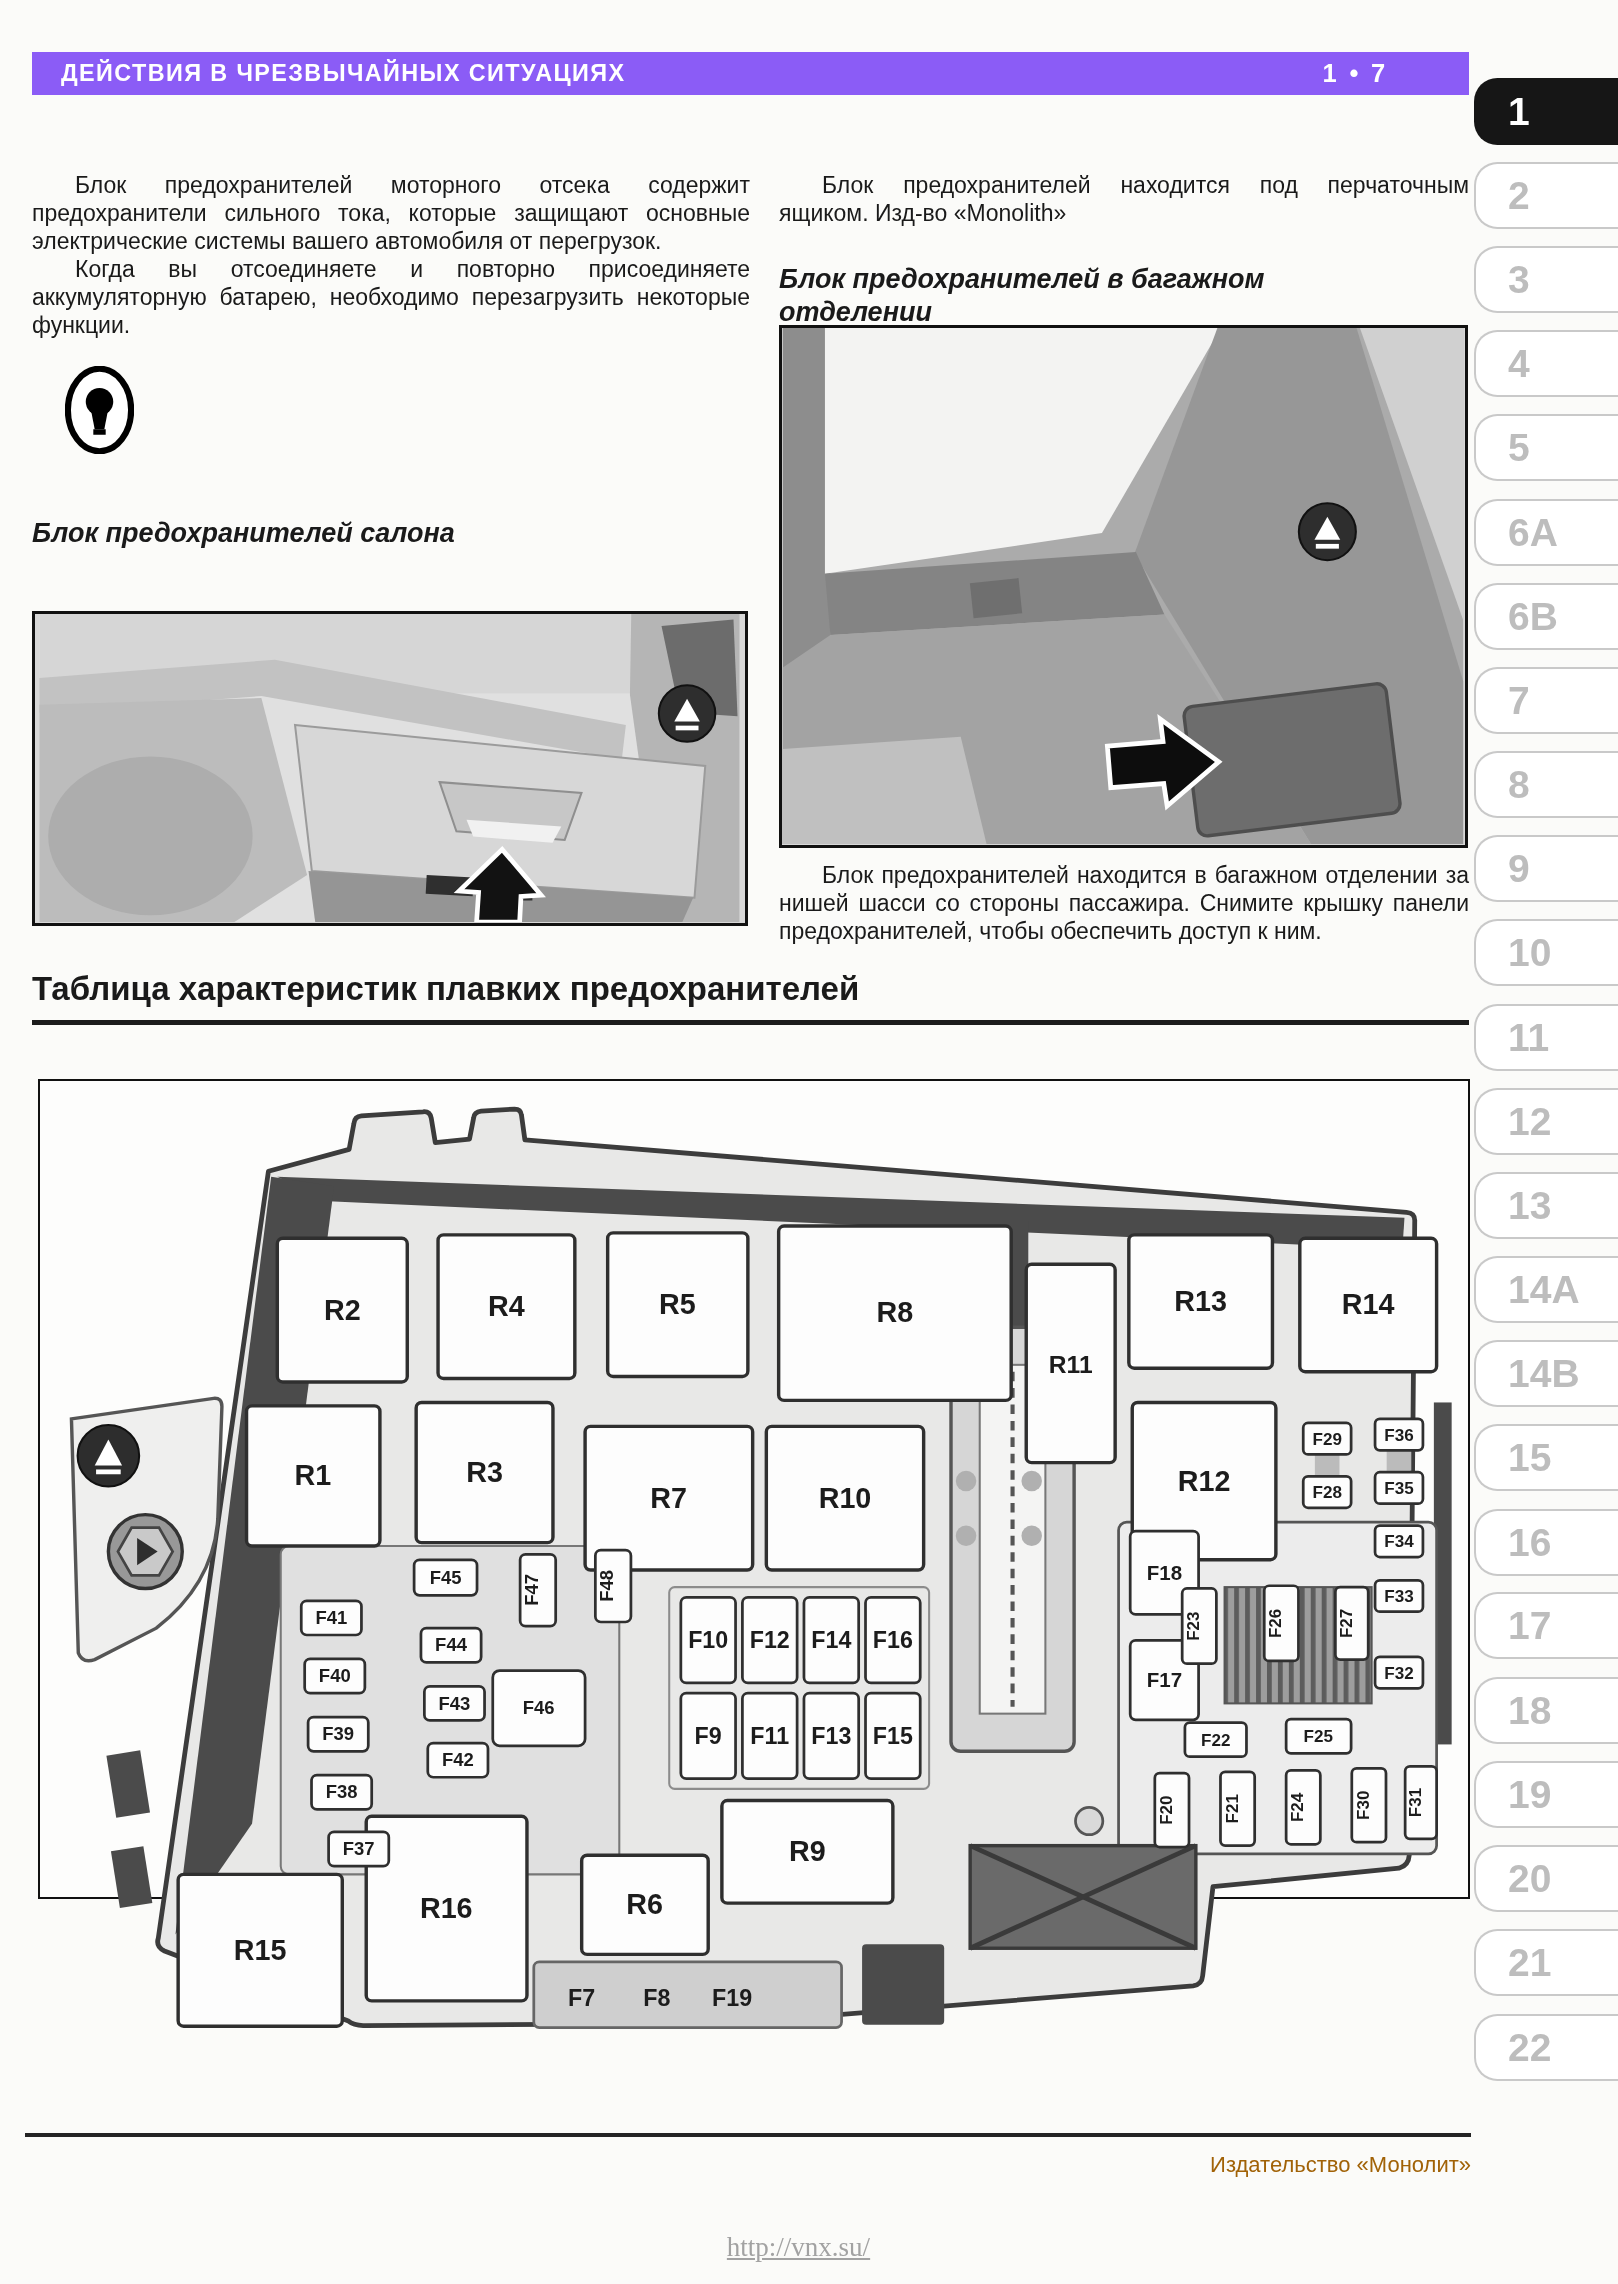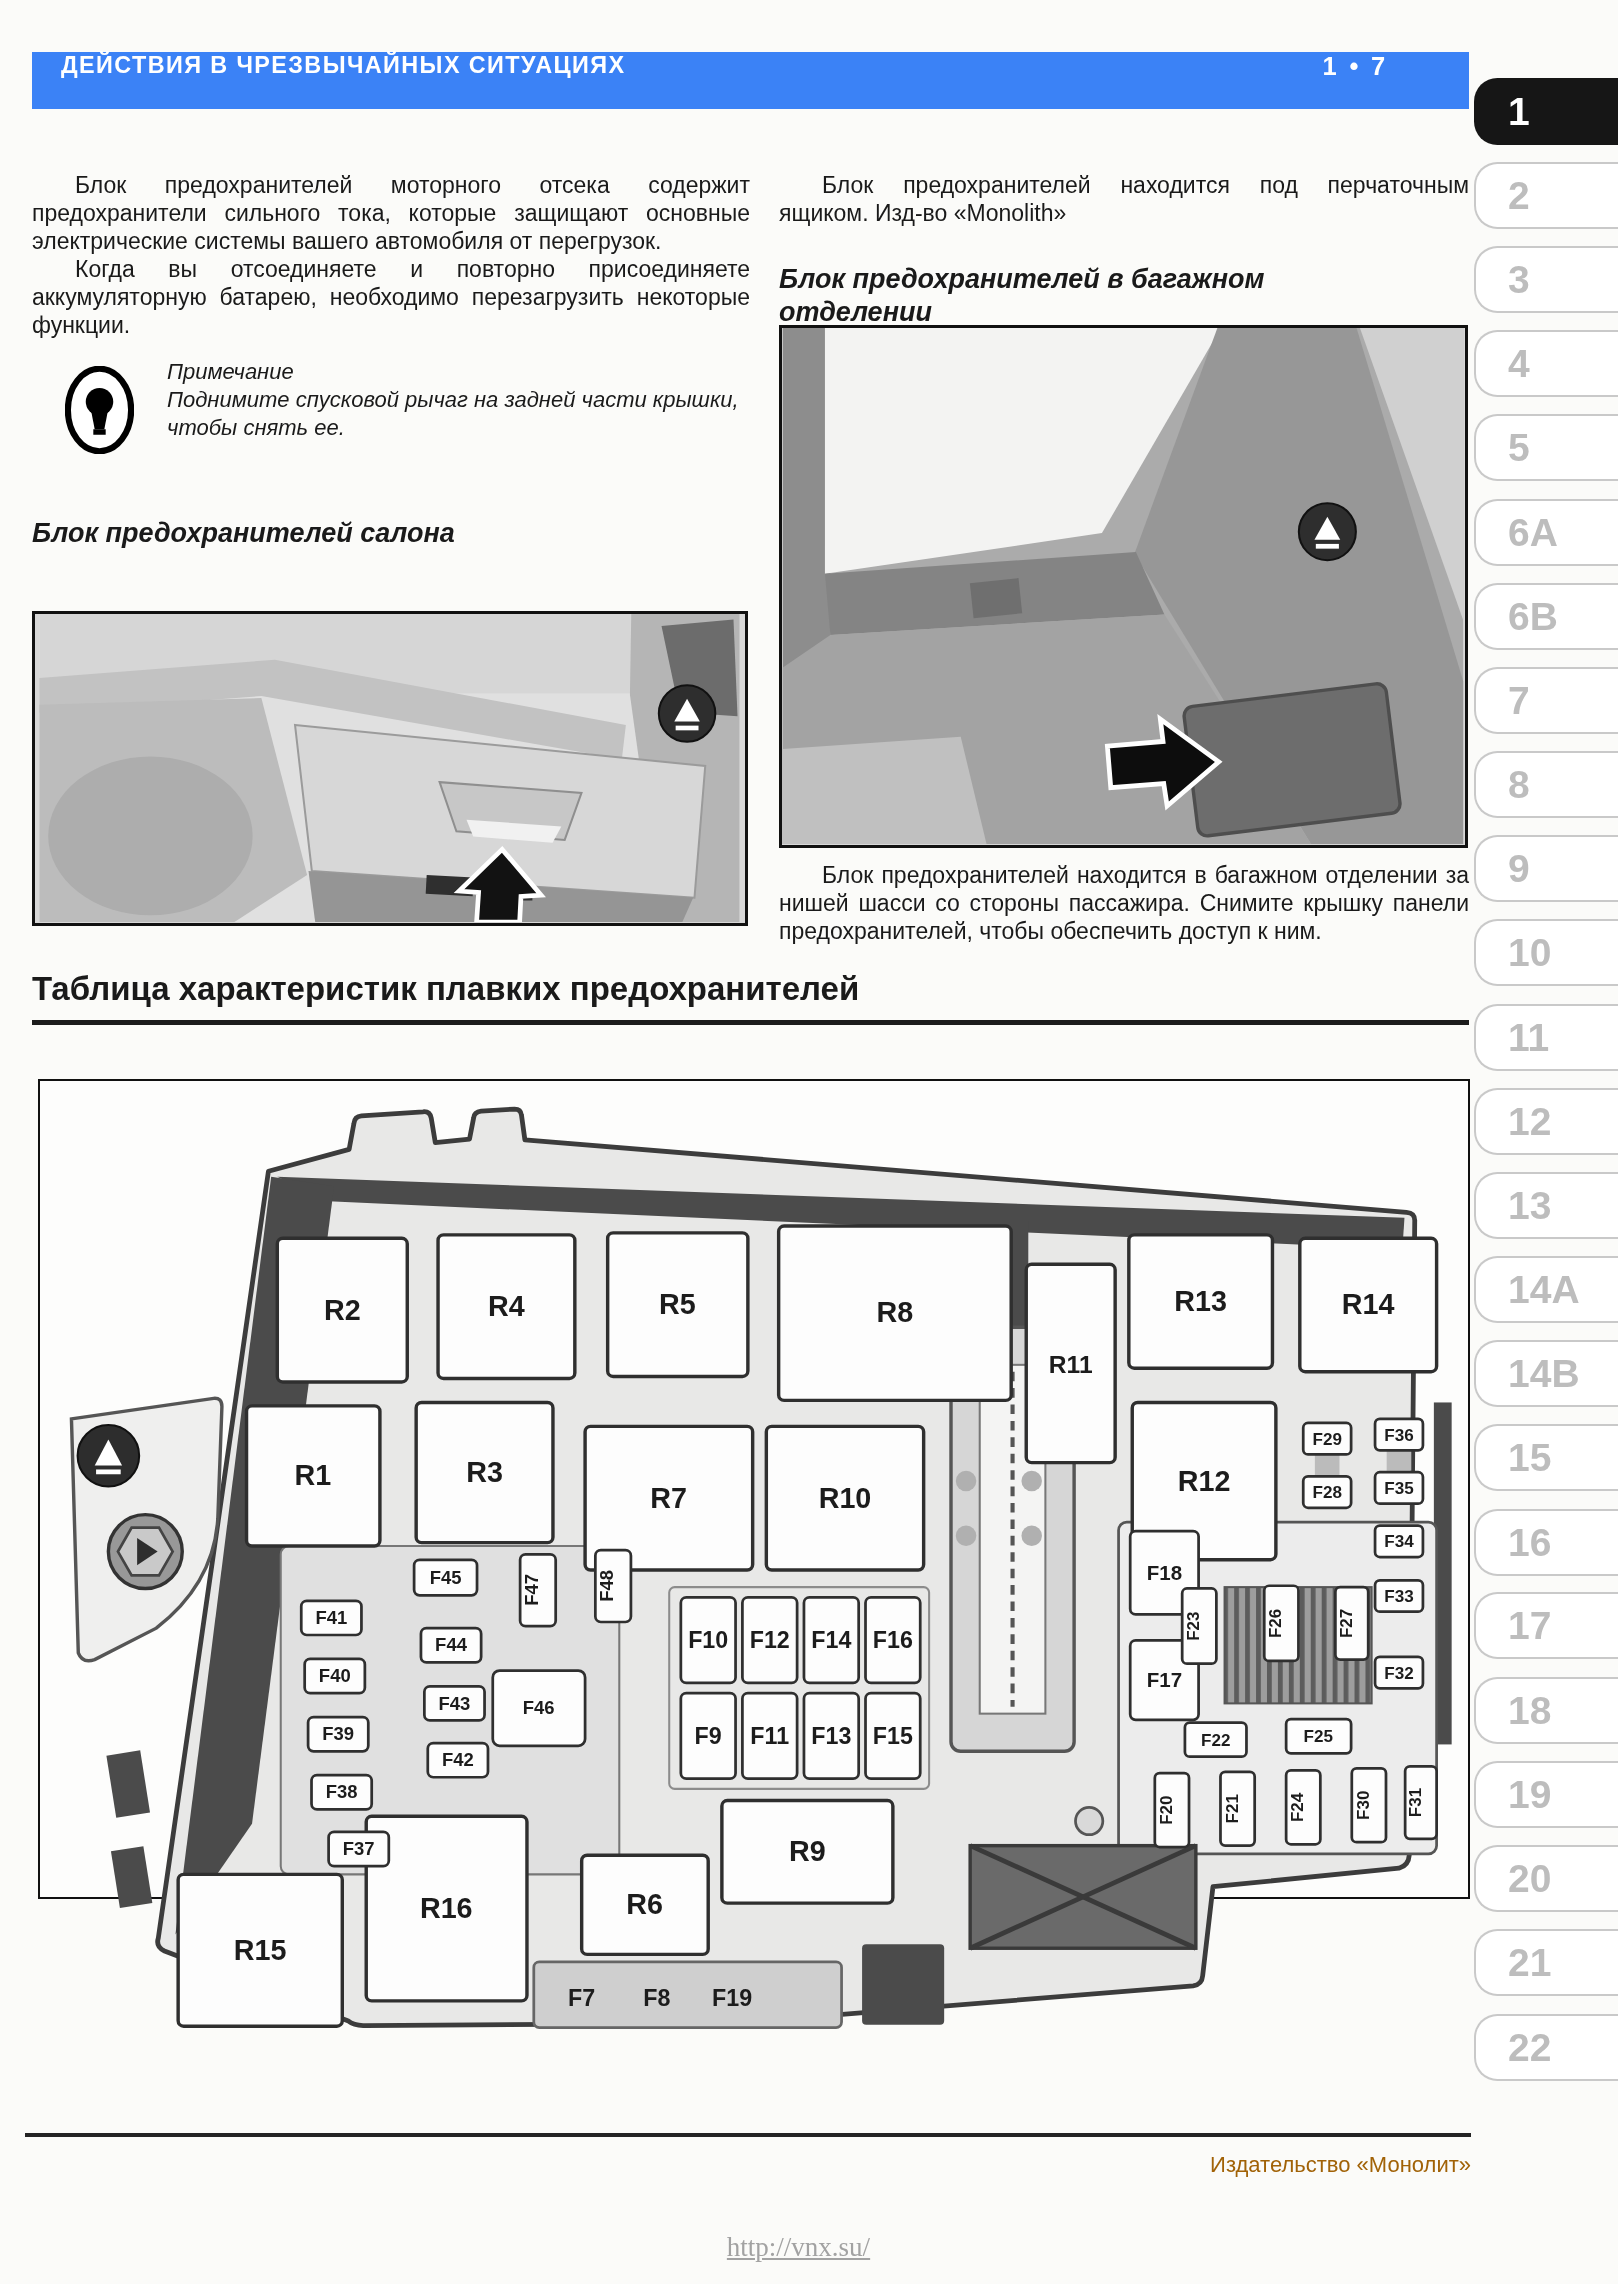--- a/index.html
+++ b/index.html
@@ -3,22 +3,22 @@
 <meta charset="utf-8">
 <style>
   * { margin:0; padding:0; box-sizing:border-box; }
   html,body { background:#e9e9e9; }
   .page {
     position:relative; width:1619px; height:2284px; margin:0 auto;
     background:#fbfbf9; overflow:hidden;
     font-family:"Liberation Sans", sans-serif; color:#1a1a1a;
   }
   
-  .header-bar { position:absolute; left:32px; top:52px; width:1437px; height:57px;
-    background:#3b82f6; display:flex; }
+  .header-bar { position:absolute; left:32px; top:52px; width:1437px; height:43px;
+    background:#8b5cf6; display:flex; align-items:center; }
   .header-title { color:#fff; font-size:23.4px; font-weight:bold; letter-spacing:1.4px; padding-left:29px; }
   .header-pagenum { position:absolute; right:81px; color:#fff; font-size:25.5px; font-weight:bold; letter-spacing:2.8px; }
   
   .body-col { position:absolute; font-size:23px; line-height:28px; text-align:justify; }
   .body-col p { text-indent:43px; }
   .col-left-text { left:32px; top:171px; width:718px; }
   .col-right-text { left:779px; top:171px; width:690px; }
   .note-wrap { position:absolute; left:65px; top:358px; width:685px; }
   .note-icon { position:absolute; left:0; top:8.3px; width:69px; height:88px; }
   .note-text { margin-left:102px; font-style:italic; font-size:22px; line-height:28px; }
@@ -68,24 +68,20 @@
 
   <div class="note-wrap">
     <div class="note-icon">
       <svg viewBox="0 0 100 128" width="69" height="88">
         <ellipse cx="50" cy="64" rx="46" ry="60" fill="#ffffff" stroke="#000" stroke-width="9"></ellipse>
         <circle cx="50" cy="52" r="20" fill="#000"></circle>
         <polygon points="38,66 62,66 57,92 43,92" fill="#000"></polygon>
         <rect x="41" y="92" width="18" height="8" fill="#000"></rect>
       </svg>
     </div>
-    <div class="note-text">
-      <div class="note-title">Примечание</div>
-      <div>Поднимите спусковой рычаг на задней части крышки, чтобы снять ее.</div>
-    </div>
   </div>
 
   <div class="sec-heading sec-heading-left">Блок предохранителей салона</div>
 
   <div class="photo-frame photo-left">
     <svg viewBox="0 0 1041 458" width="709" height="308">
       <rect width="1041" height="458" fill="#e0e0e0"></rect>
       <rect width="1041" height="118" fill="#d6d6d6"></rect>
       <polygon points="880,0 1041,0 1041,458 925,458 878,120" fill="#b5b5b5"></polygon>
       <polygon points="925,18 1032,8 1038,152 952,146" fill="#6c6c6c"></polygon>

